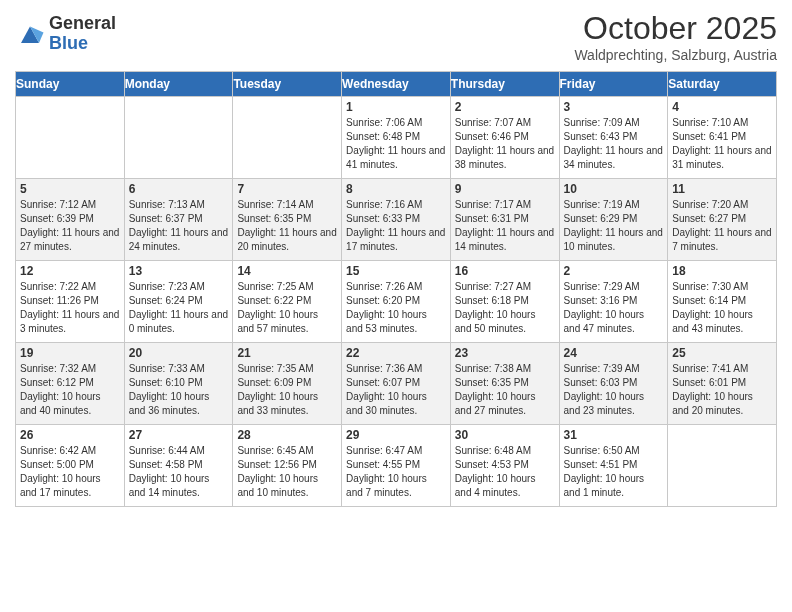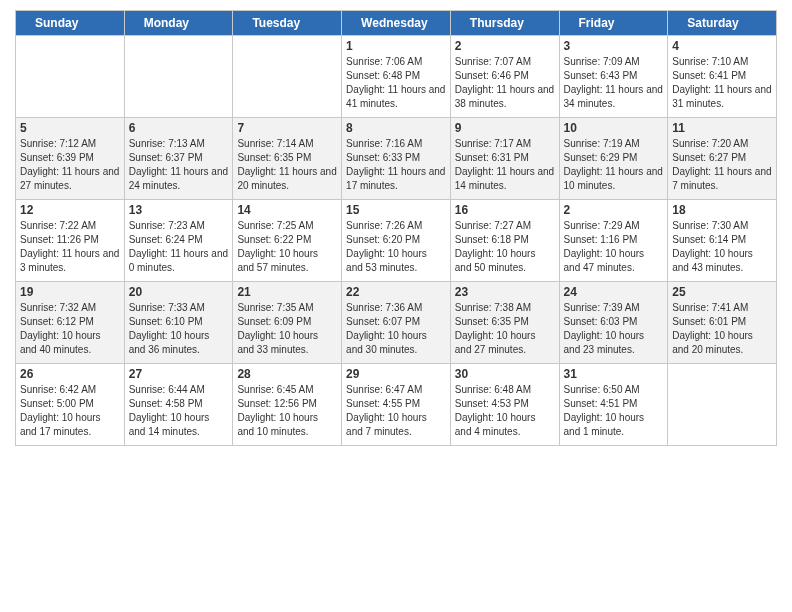--- a/index.html
+++ b/index.html
@@ -62,21 +62,21 @@
     .calendar {
       width: 100%;
       border-collapse: collapse;
       table-layout: fixed;
     }
     .calendar th {
       background: #2e6db4;
       color: #fff;
       font-size: 12px;
       font-weight: bold;
-      padding: 5px 19px;
+      padding: 5px 0;
       text-align: left;
       border: 1px solid #c8c8c8;
     }
     .calendar td {
       border: 1px solid #c8c8c8;
       vertical-align: top;
       padding: 3px 4px;
       font-size: 9.5px;
       color: #333;
       background: #fff;
@@ -97,20 +97,36 @@
       color: #333;
     }
     .empty {
       background: #fff !important;
     }
   </style>
 </head>
 <body>
 
 <div class="page">
+  <div class="header">
+    <div class="logo">
+      <svg class="logo-icon" viewBox="0 0 40 40" xmlns="http://www.w3.org/2000/svg">
+        <polygon points="8,32 32,32 20,10" fill="#2e6db4"></polygon>
+        <polygon points="20,10 32,32 38,18" fill="#5ba3e0"></polygon>
+      </svg>
+      <div class="logo-text">
+        <span class="logo-general">General</span>
+        <span class="logo-blue">Blue</span>
+      </div>
+    </div>
+    <div class="title-area">
+      <div class="month-title">October 2025</div>
+      <div class="location">Waldprechting, Salzburg, Austria</div>
+    </div>
+  </div>
 
   <table class="calendar">
     <thead>
       <tr>
       <th>Sunday</th>
           <th>Monday</th>
           <th>Tuesday</th>
           <th>Wednesday</th>
           <th>Thursday</th>
           <th>Friday</th>
@@ -234,21 +250,21 @@
           <td>
             <span class="day-number">16</span>
             <div class="day-info">Sunrise: 7:27 AM
 Sunset: 6:18 PM
 Daylight: 10 hours
 and 50 minutes.</div>
           </td>
           <td>
             <span class="day-number">2</span>
             <div class="day-info">Sunrise: 7:29 AM
-Sunset: 1:16 PM
+Sunset: 3:16 PM
 Daylight: 10 hours
 and 47 minutes.</div>
           </td>
           <td>
             <span class="day-number">18</span>
             <div class="day-info">Sunrise: 7:30 AM
 Sunset: 6:14 PM
 Daylight: 10 hours
 and 43 minutes.</div>
           </td>

